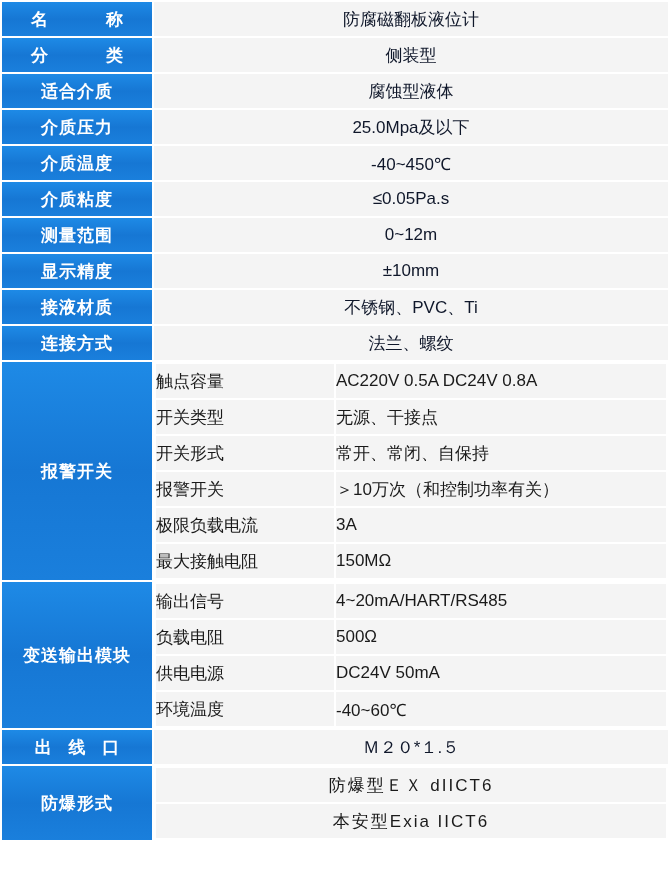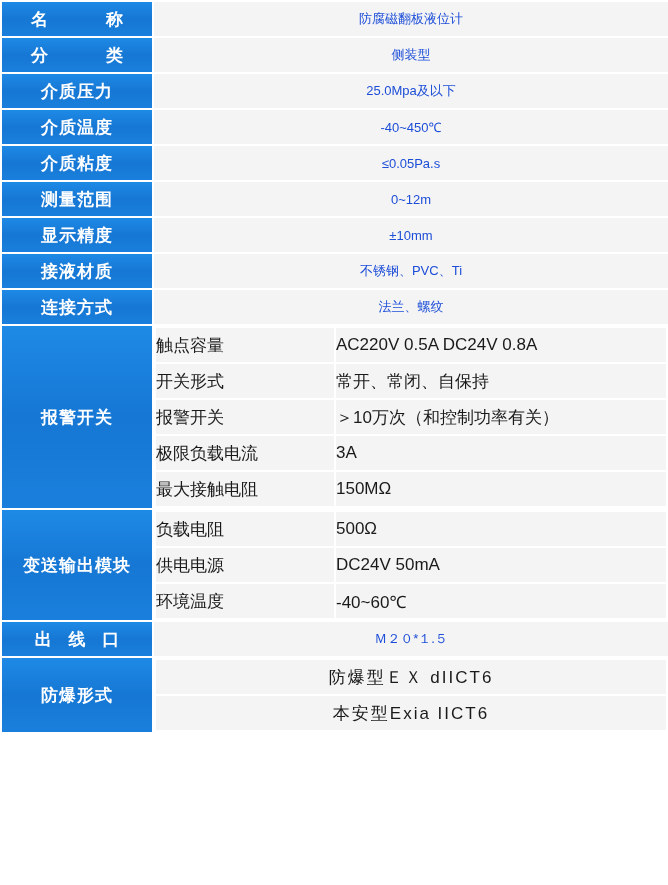--- a/index.html
+++ b/index.html
@@ -37,22 +37,22 @@
     letter-spacing: 8px;
     text-indent: 8px;
   }
   .label-cell.group {
     font-size: 17px;
     letter-spacing: 1px;
     margin-left: 40px;
   }
   .value-cell {
     background: #f4f4f4;
-    color: #1d4ed8;
-    font-size: 13px;
+    color: #0f172a;
+    font-size: 17px;
     text-align: center;
     height: 34px;
   }
   .sub-table {
     width: 100%;
     border-collapse: collapse;
     table-layout: fixed;
   }
   .sub-table td {
     border: 2px solid #ffffff;
@@ -94,20 +94,24 @@
     <col style="width:516px">
   </colgroup>
   <tbody>
     <tr>
       <td class="label-cell wide-space">名　　称</td>
       <td class="value-cell">防腐磁翻板液位计</td>
     </tr>
     <tr>
       <td class="label-cell wide-space">分　　类</td>
       <td class="value-cell">侧装型</td>
+    </tr>
+    <tr>
+      <td class="label-cell">适合介质</td>
+      <td class="value-cell">腐蚀型液体</td>
     </tr>
     <tr>
       <td class="label-cell">介质压力</td>
       <td class="value-cell">25.0Mpa及以下</td>
     </tr>
     <tr>
       <td class="label-cell">介质温度</td>
       <td class="value-cell">-40~450℃</td>
     </tr>
     <tr>
@@ -138,20 +142,24 @@
           <colgroup>
             <col style="width:180px">
             <col>
           </colgroup>
           <tbody>
             <tr>
               <td class="sub-label">触点容量</td>
               <td class="sub-value">AC220V  0.5A  DC24V   0.8A</td>
             </tr>
             <tr>
+              <td class="sub-label">开关类型</td>
+              <td class="sub-value">无源、干接点</td>
+            </tr>
+            <tr>
               <td class="sub-label">开关形式</td>
               <td class="sub-value">常开、常闭、自保持</td>
             </tr>
             <tr>
               <td class="sub-label">报警开关</td>
               <td class="sub-value">＞10万次（和控制功率有关）</td>
             </tr>
             <tr>
               <td class="sub-label">极限负载电流</td>
               <td class="sub-value">3A</td>
@@ -168,20 +176,24 @@
     <tr>
       <td class="label-cell group">变送输出模块</td>
       <td class="nested-holder">
         <table class="sub-table">
           <colgroup>
             <col style="width:180px">
             <col>
           </colgroup>
           <tbody>
             <tr>
+              <td class="sub-label">输出信号</td>
+              <td class="sub-value">4~20mA/HART/RS485</td>
+            </tr>
+            <tr>
               <td class="sub-label">负载电阻</td>
               <td class="sub-value">500Ω</td>
             </tr>
             <tr>
               <td class="sub-label">供电电源</td>
               <td class="sub-value">DC24V 50mA</td>
             </tr>
             <tr>
               <td class="sub-label">环境温度</td>
               <td class="sub-value">-40~60℃</td>

